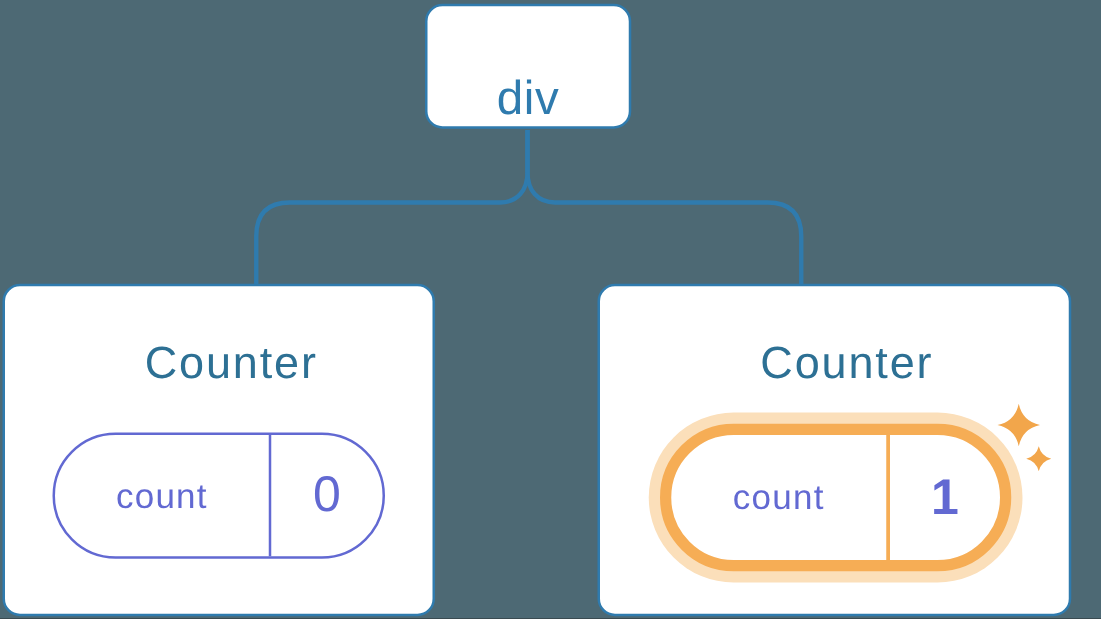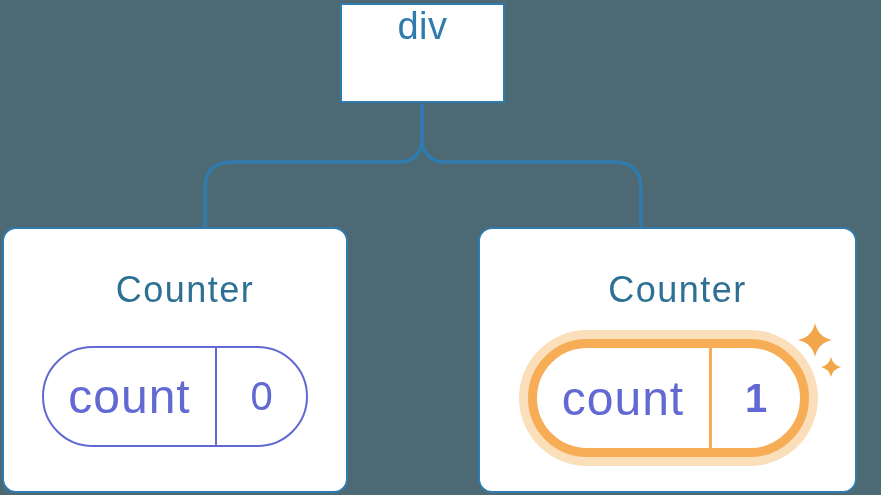--- a/index.html
+++ b/index.html
@@ -12,22 +12,22 @@
     font-family: "Liberation Sans", sans-serif;
   }
   .connectors { position: absolute; left: 0; top: 0; width: 881px; height: 495px; }
   .conn { stroke: var(--tree-blue, #2f7bae); stroke-width: 3.5; fill: none; }
 
   .node {
     position: absolute; left: 340px; top: 3px;
     width: 165px; height: 100px; box-sizing: border-box;
     background: var(--card-background, #fff);
     border: 2.5px solid var(--tree-blue, #2f7bae);
-    border-radius: 2px;
-    display: flex; align-items: flex-start; justify-content: center;
+    border-radius: 14px;
+    display: flex; align-items: flex-end; justify-content: center;
   }
   .node-label { font-size: 38px; color: var(--tree-blue, #2f7bae); letter-spacing: 0.5px; }
 
   .card {
     position: absolute; top: 227px; height: 266px; box-sizing: border-box;
     background: var(--card-background, #fff);
     border: 2.5px solid var(--tree-blue, #2f7bae);
     border-radius: 14px;
   }
   .card-left  { left: 2px;   width: 346px; }
@@ -50,21 +50,21 @@
     border-radius: 60px;
   }
   .pill-highlight {
     left: 48px; top: 110px; width: 263px; height: 100px;
     border: 9px solid var(--highlight-orange, #f6ad55);
     border-radius: 62px;
     box-shadow: 0 0 0 9px var(--highlight-glow, #fbdfba);
   }
   .pill-key {
     flex: 1; display: flex; align-items: center; justify-content: center;
-    font-size: 48px; letter-spacing: 1px;
+    font-size: 28px; letter-spacing: 1px;
     color: var(--state-indigo, #6269d2);
   }
   .pill-divider { width: 2px; background: var(--state-indigo, #6269d2); }
   .pill-highlight .pill-divider { width: 3px; background: var(--highlight-orange, #f6ad55); }
   .pill-value {
     width: 89px; display: flex; align-items: center; justify-content: center;
     font-size: 40px; color: var(--state-indigo, #6269d2);
   }
   .pill-highlight .pill-value { width: 88px; font-weight: bold; }
 

